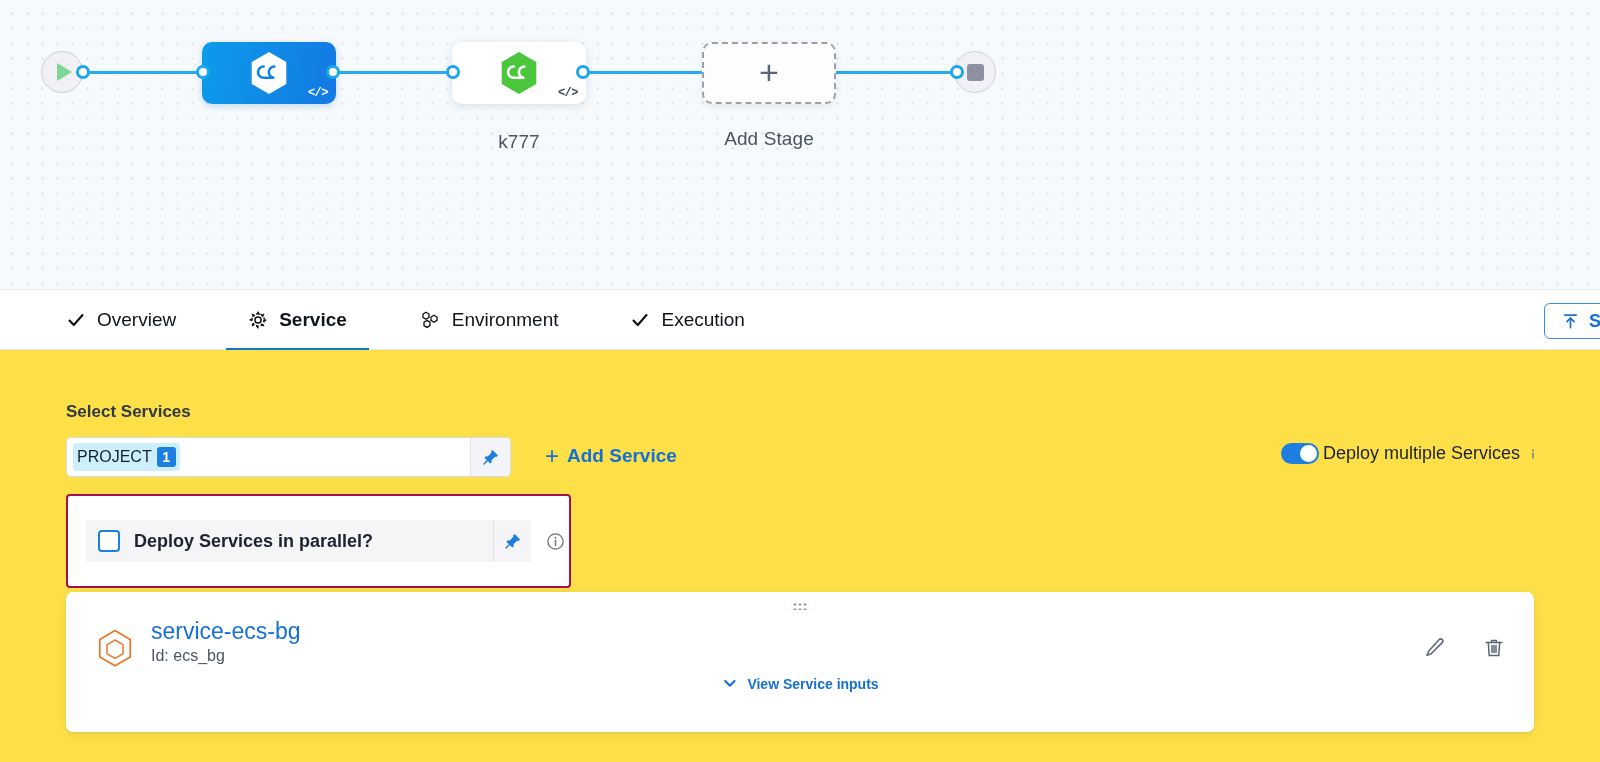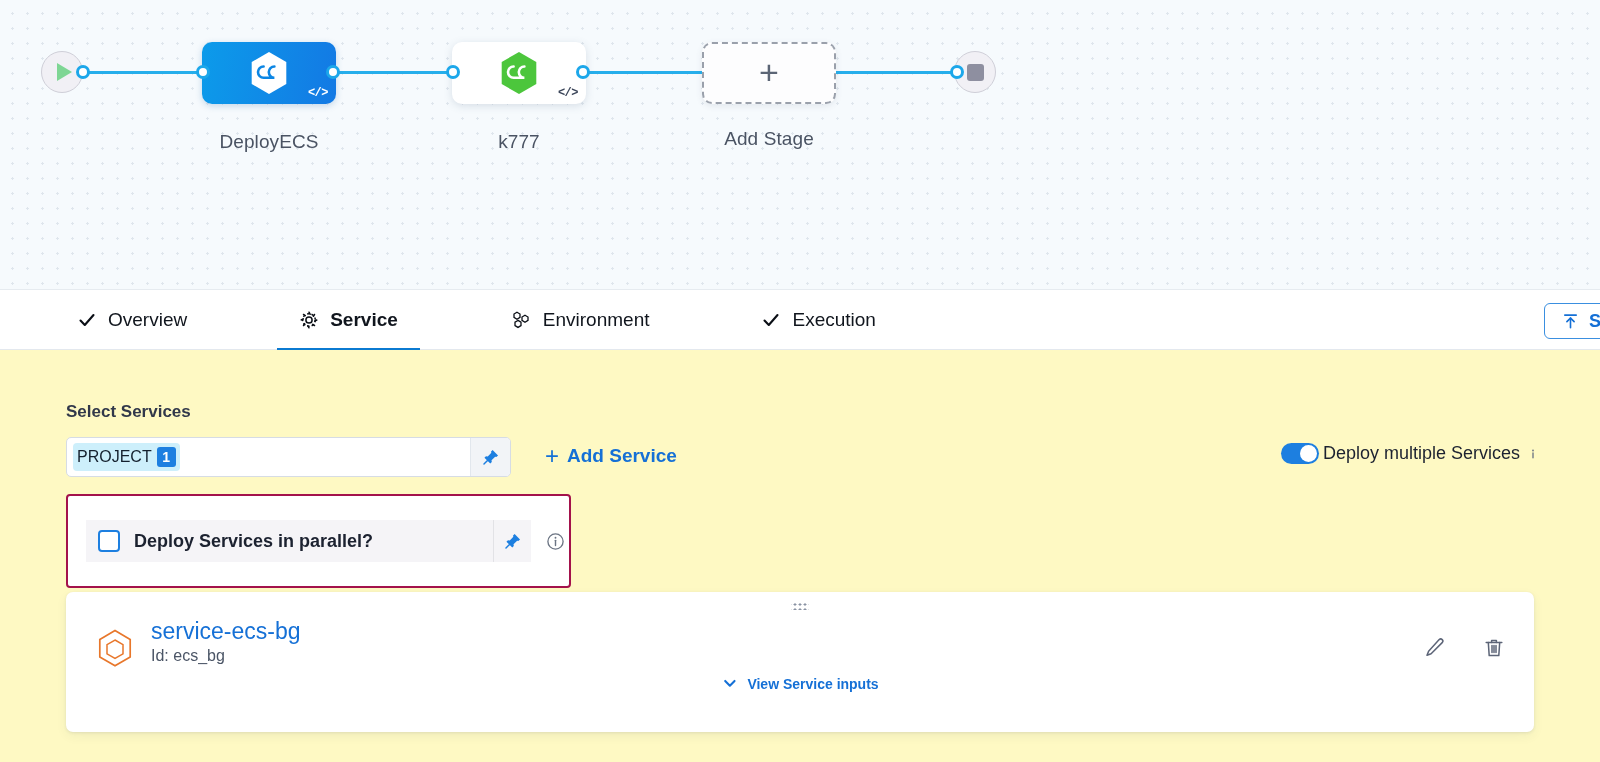--- a/index.html
+++ b/index.html
@@ -80,21 +80,21 @@
   .stage-label {
     position: absolute; top: 131px; width: 240px; text-align: center;
     font-size: 19px; color: #4a5363; letter-spacing: .1px;
   }
 
   
   .tabbar {
     position: absolute; left: 0; top: 290px; width: 1600px; height: 60px;
     background: #ffffff; border-bottom: 1px solid #e3e8ee;
   }
-  .tabs { display: flex; align-items: stretch; height: 60px; padding-left: 55px; gap: 40px; }
+  .tabs { display: flex; align-items: stretch; height: 60px; padding-left: 44px; }
   .tab {
     display: flex; align-items: center; gap: 11px;
     padding: 0 22px; margin-right: 28px; position: relative;
     font-size: 19px; color: #10151d; cursor: pointer;
   }
   .tab.active { font-weight: 700; }
   .tab.active::after {
     content: ""; position: absolute; left: 0; right: 0; bottom: -1px;
     height: 3px; background: #0b7ad1;
   }
@@ -105,21 +105,21 @@
     height: 36px; padding: 0 16px;
     border: 1px solid #3a8fe0; border-radius: 6px;
     background: #ffffff; color: #1570d6;
     font-size: 18px; font-weight: 600; white-space: nowrap;
     overflow: hidden;
   }
 
   
   .panel {
     position: absolute; left: 0; top: 350px; width: 1600px; height: 412px;
-    background: #fef9c3;
+    background: #fde047;
   }
   .section-label {
     position: absolute; left: 66px; top: 52px;
     font-size: 17px; font-weight: 700; color: #31384a;
   }
 
   
   .ms-field {
     position: absolute; left: 66px; top: 87px;
     width: 445px; height: 40px;
@@ -239,21 +239,20 @@
 
   <div class="port" style="left:196px;"></div>
   <div class="stage blue" style="left:202px;">
     <svg width="40" height="44" viewBox="0 0 40 44">
       <path d="M20 1 L37.3 11 L37.3 33 L20 43 L2.7 33 L2.7 11 Z" fill="#ffffff"></path>
       <path d="M14.6 15.5 a5.6 5.6 0 1 0 0 11.2 h10.8 a5.6 5.6 0 1 1 0 -11.2" fill="none" stroke="#0c86e4" stroke-width="2.6" stroke-linecap="round"></path>
     </svg>
     <span class="code-badge on-blue">&lt;/&gt;</span>
   </div>
   <div class="port" style="left:326px;"></div>
-  <div class="stage-label" style="left:149px;">DeployECS</div>
 
   <div class="port" style="left:446px;"></div>
   <div class="stage white" style="left:452px;">
     <svg width="40" height="44" viewBox="0 0 40 44">
       <path d="M20 1 L37.3 11 L37.3 33 L20 43 L2.7 33 L2.7 11 Z" fill="#4cc63c"></path>
       <path d="M14.6 15.5 a5.6 5.6 0 1 0 0 11.2 h10.8 a5.6 5.6 0 1 1 0 -11.2" fill="none" stroke="#ffffff" stroke-width="2.6" stroke-linecap="round"></path>
     </svg>
     <span class="code-badge on-white">&lt;/&gt;</span>
   </div>
   <div class="port" style="left:576px;"></div>

